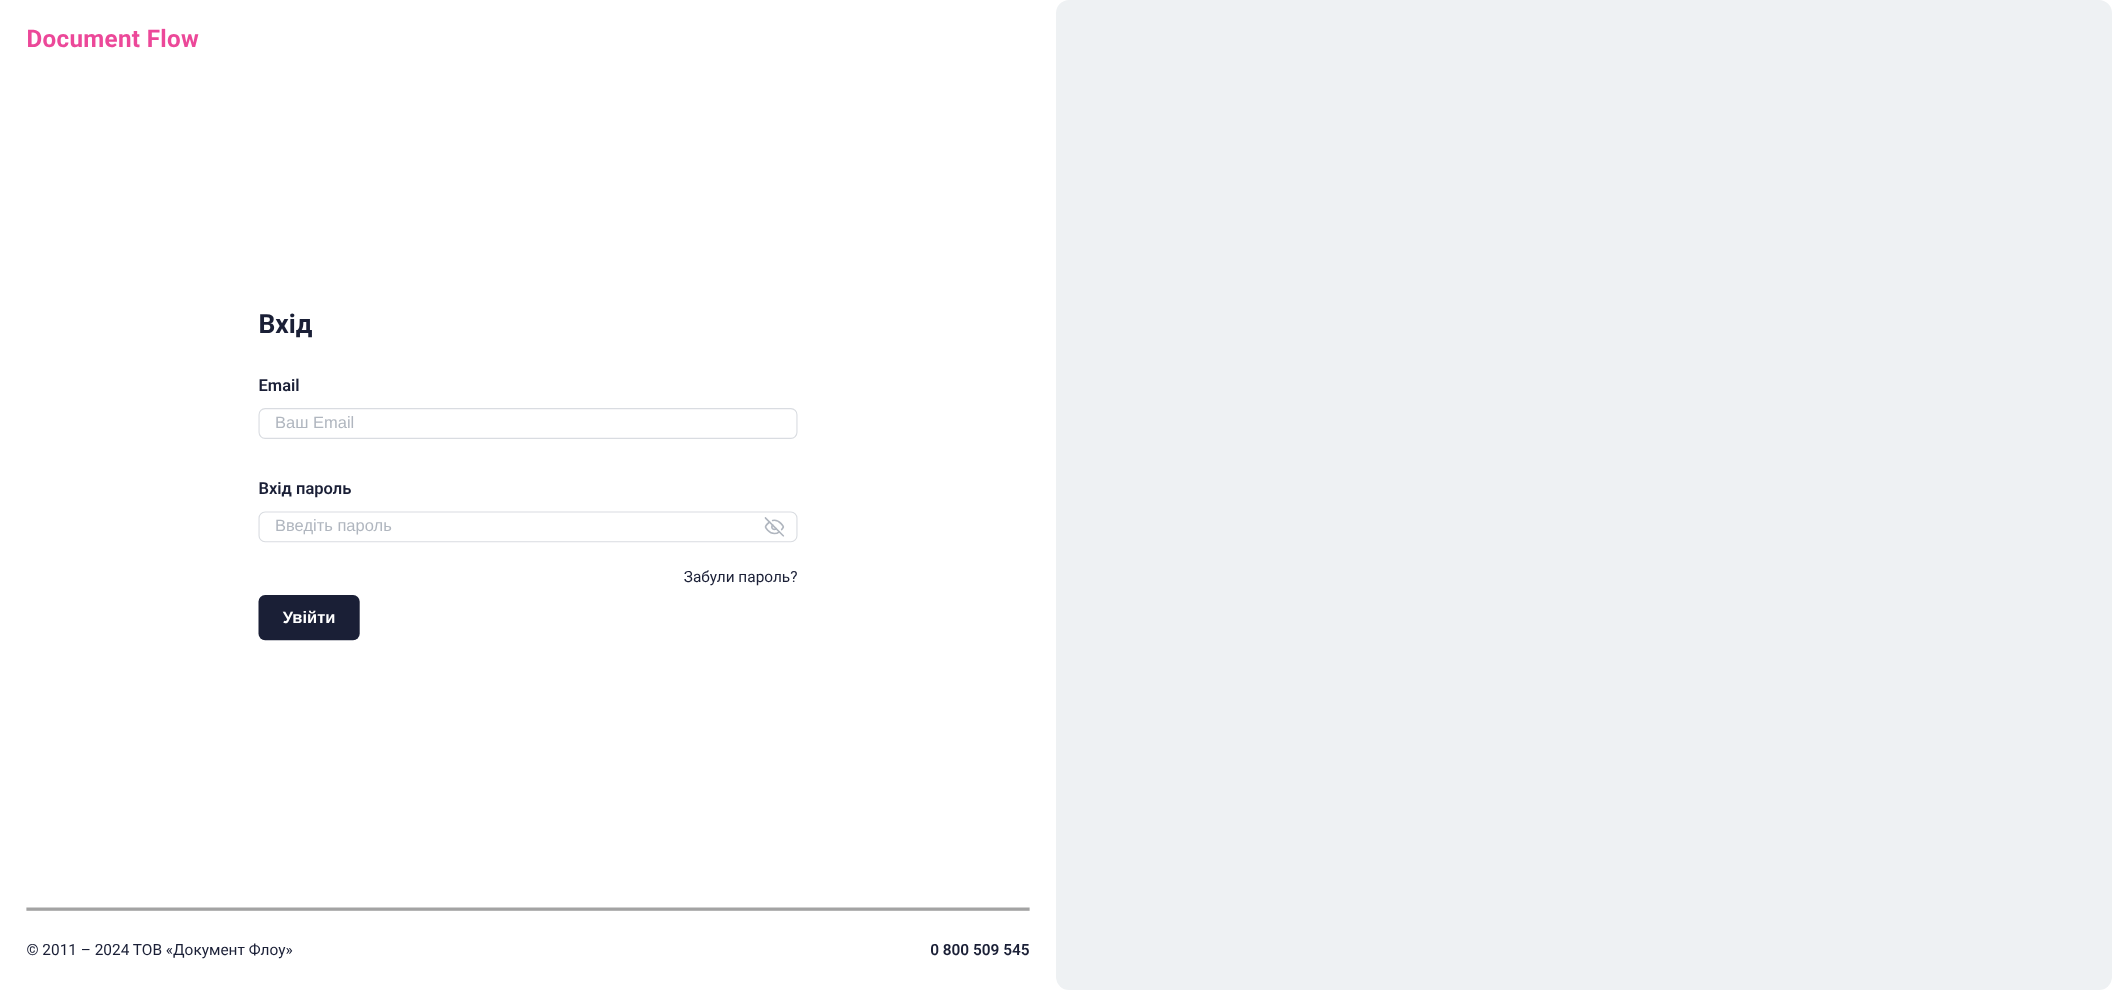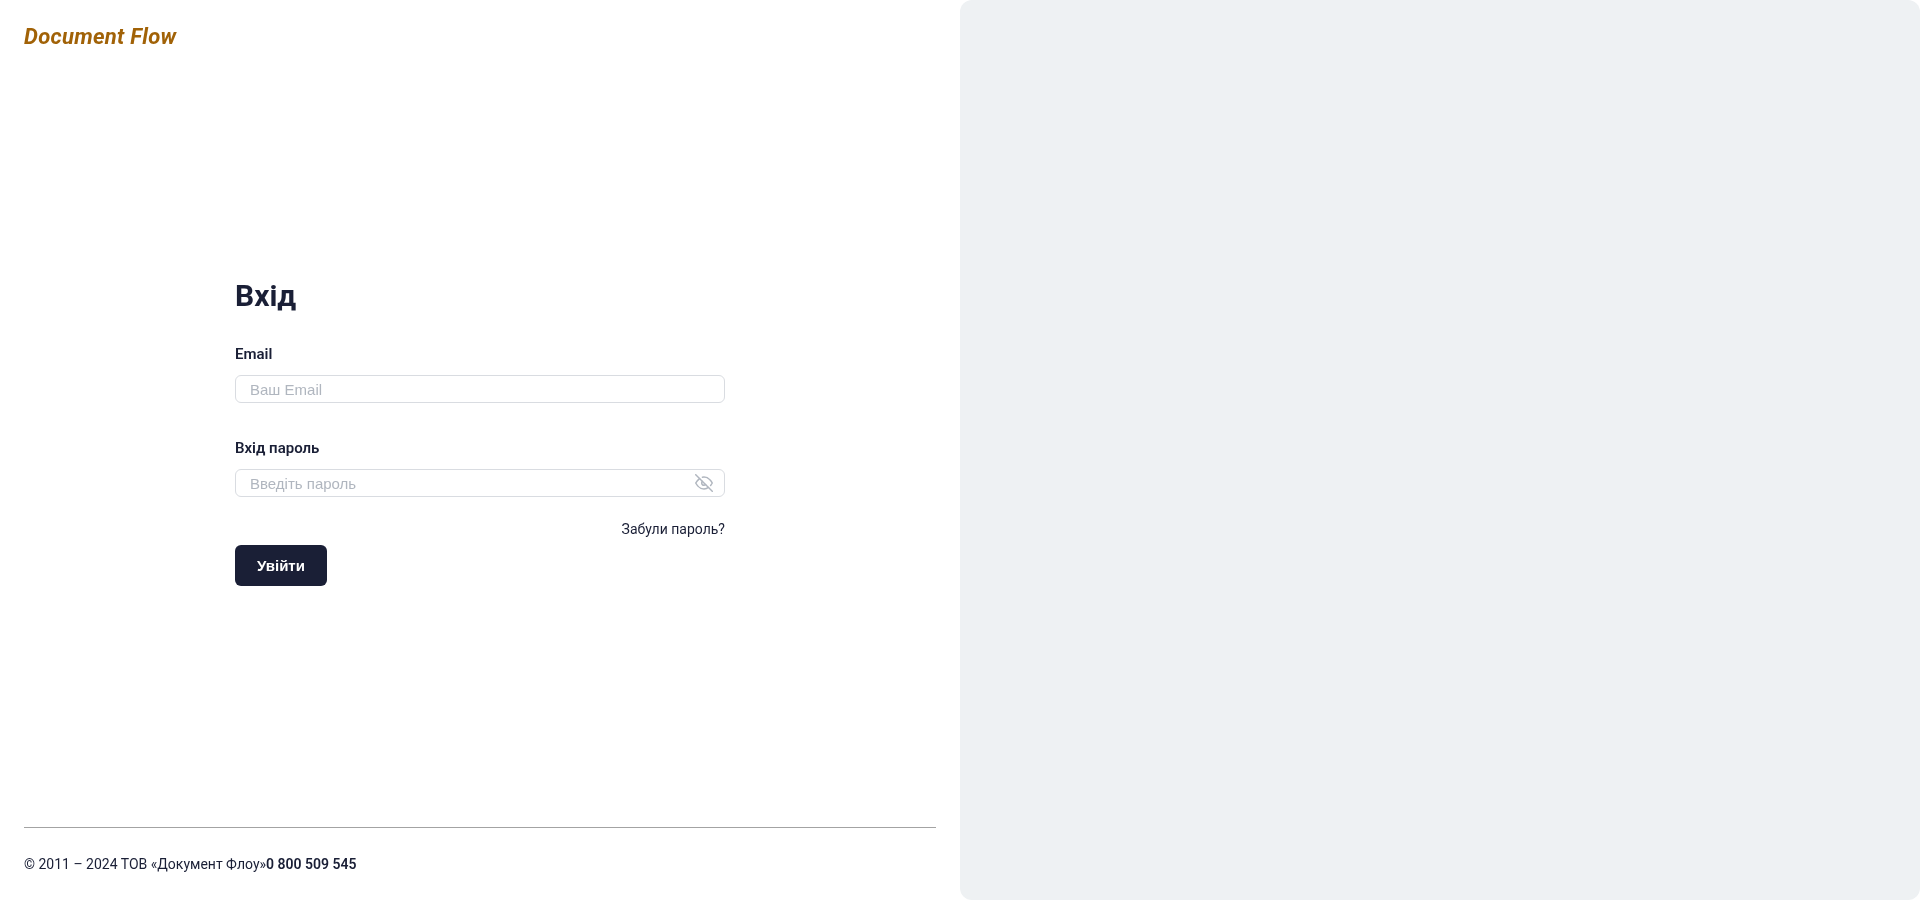--- a/index.html
+++ b/index.html
@@ -21,36 +21,35 @@
       flex-direction: column;
       padding: 0 24px;
       background: #ffffff;
     }
     .brand-header {
       padding: 24px 0;
     }
     .brand-name {
       font-size: 22px;
       font-weight: 700;
-      color: #a16207;
+      color: #ec4899;
       letter-spacing: 0.3px;
-      font-style: italic;
     }
     .form-area {
       flex: 1;
       display: flex;
       align-items: center;
       justify-content: center;
     }
     .login-form {
       width: 490px;
       max-width: 100%;
     }
     .form-title {
-      font-size: 30px;
+      font-size: 24px;
       font-weight: 700;
       color: #1a1f36;
       margin-bottom: 32px;
     }
     .form-group {
       margin-bottom: 36px;
     }
     .form-label {
       display: block;
       font-size: 15px;
@@ -105,24 +104,24 @@
       background: #1a1f36;
       color: #ffffff;
       border: none;
       border-radius: 6px;
       padding: 12px 22px;
       font-size: 15px;
       font-weight: 600;
       cursor: pointer;
     }
     .footer {
-      border-top: 1px solid #a3a3a3;
+      border-top: 3px solid #a3a3a3;
       padding: 28px 0;
       display: flex;
-      justify-content: flex-start;
+      justify-content: space-between;
       align-items: center;
       margin-top: 36px;
     }
     .copyright {
       font-size: 14px;
       color: #1a1f36;
     }
     .phone {
       font-size: 14px;
       font-weight: 600;

